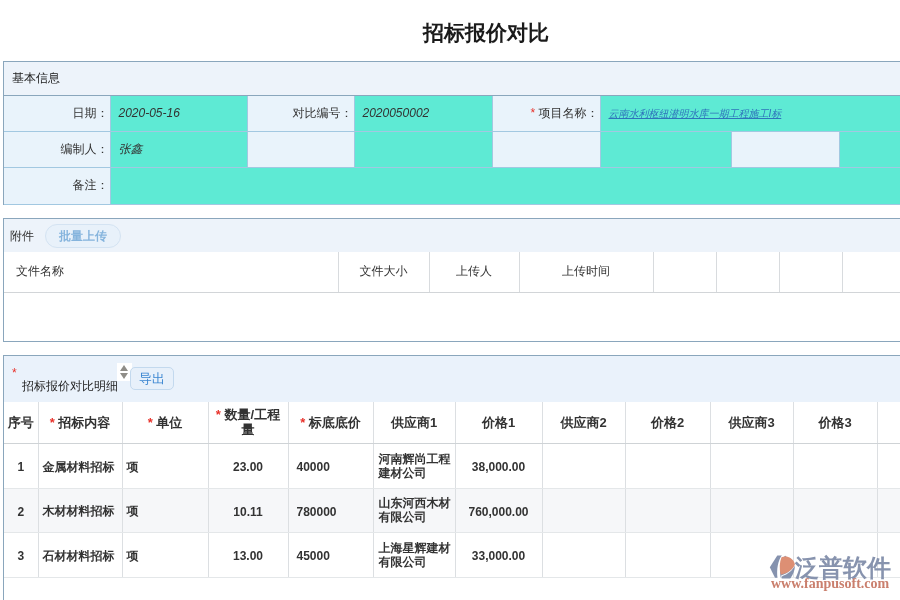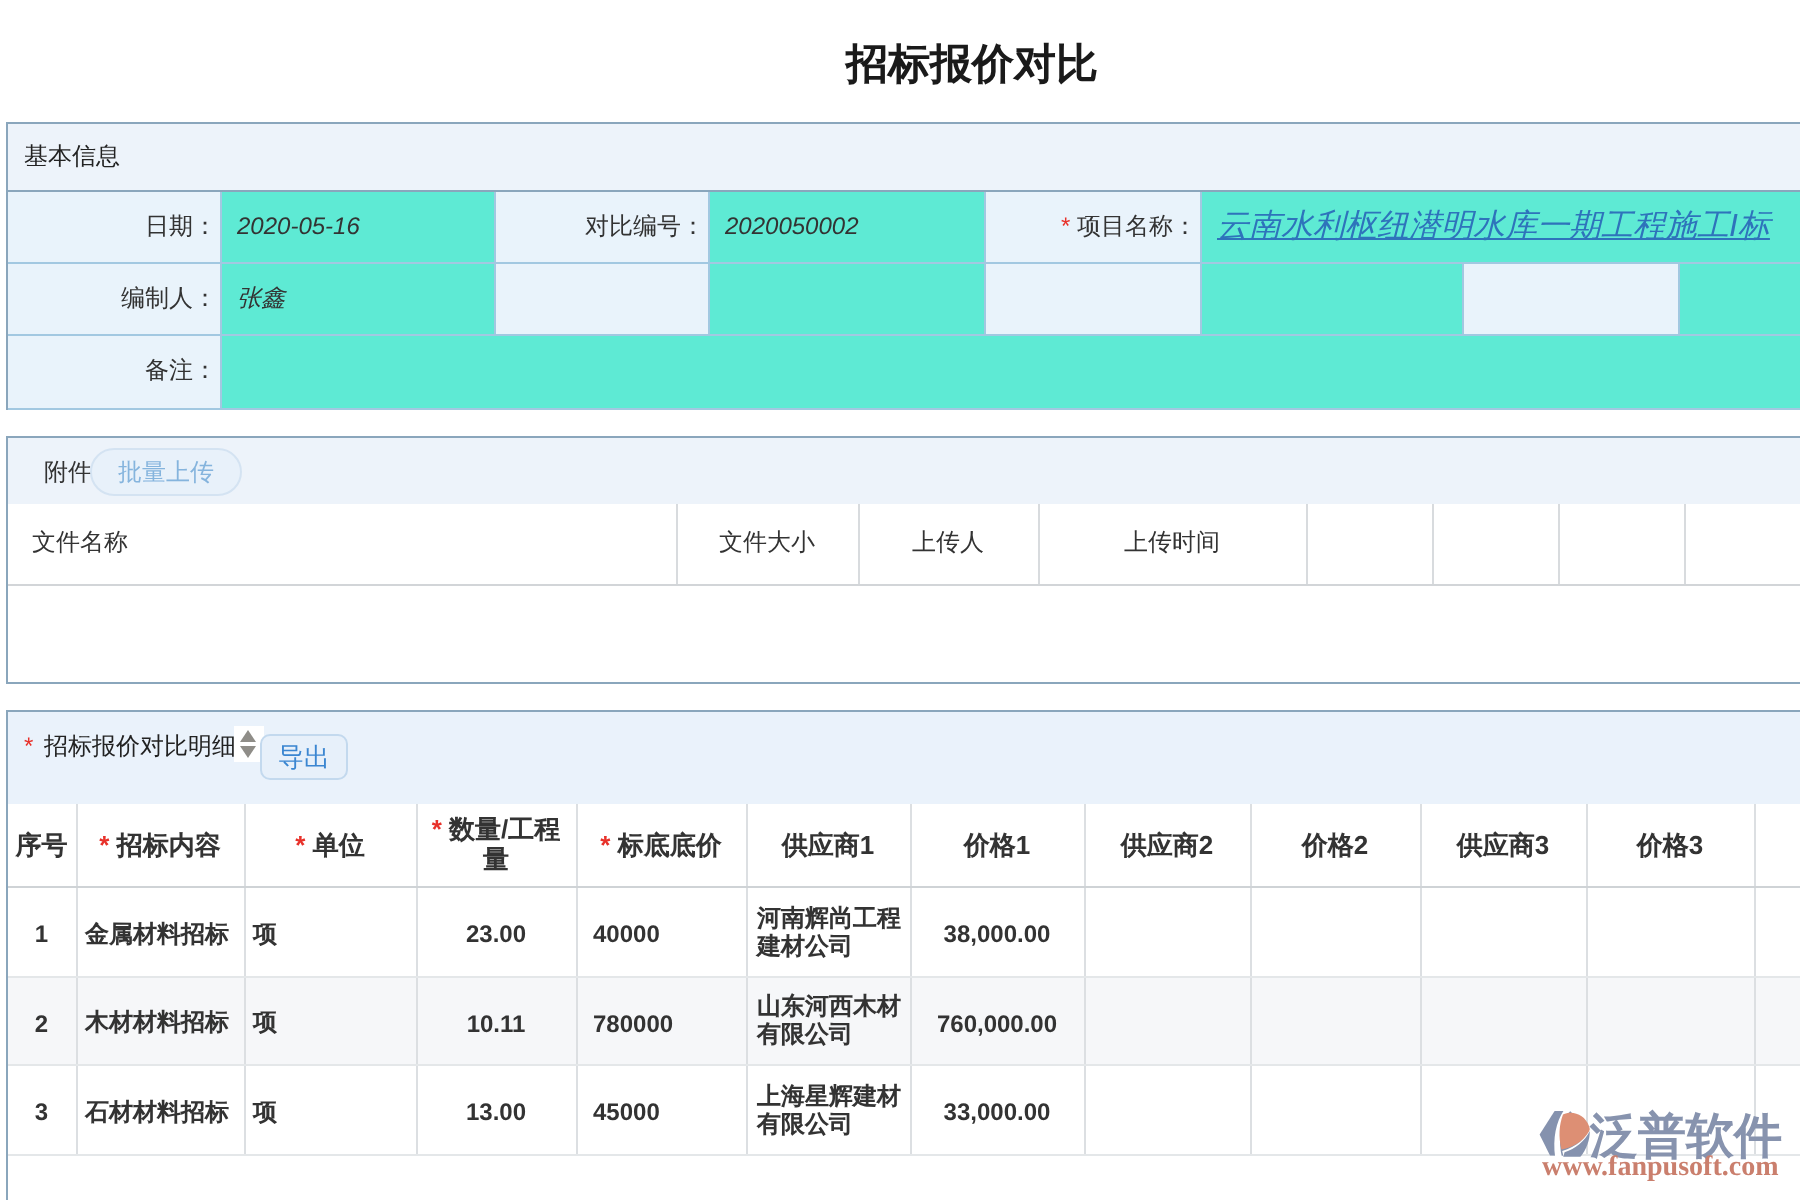--- a/index.html
+++ b/index.html
@@ -13,39 +13,39 @@
   line-height:33px; padding-left:8px; font-size:12px; color:#222; }
 
 #box1 { top:61px; height:144px; }
 table.form { border-collapse:collapse; width:964px; table-layout:fixed; }
 table.form td { border:1px solid #a2c8e1; font-size:12px; height:36px; }
 table.form tr.r1 td { height:35px; }
 table.form tr.r3 td { height:37px; }
 table.form td.lbl { background:#e9f3fb; text-align:right; padding-right:1px; }
 table.form td.val { background:#5eead4; text-align:left; padding-left:8px;font-style:italic; }
 table.form td.noL { border-left:none; } table.form td.noT { border-top:none; }
-a.lnk { color:#2e73bb; font-size:16px; text-decoration:underline; }
+a.lnk { color:#2e73bb; font-size:10px; text-decoration:underline; }
 .star { color:#e8312a; }
 
 #box2 { top:218px; height:124px; }
 .strip { height:33px; background:#edf3fa; font-size:12px; display:block; position:relative; }
-.strip .t { position:absolute; left:6px; top:9px;margin-left:12px; }
+.strip .t { position:absolute; left:6px; top:9px; }
 .btn1 { position:absolute; left:41px; top:5px; width:76px; height:24px;
   background:#e8f1fa; border:1px solid #d4e3f2; border-radius:12px;
-  color:#85b4dd; font-size:12px; text-align:center; line-height:22px; }
+  color:#85b4dd; font-size:12px; text-align:center; line-height:22px;font-weight:bold; }
 table.ft { border-collapse:collapse; width:964px; table-layout:fixed; }
 table.ft td { border-right:1px solid #d8dbde; border-bottom:1px solid #d2d5d8;
   height:40px; font-size:12px; text-align:center; color:#333; }
 table.ft td.fn { text-align:left; padding-left:12px; }
 table.ft td.last { border-right:none; }
 
 #box3 { top:355px; height:250px; }
 .strip3 { height:46px; background:#eaf2fb; position:relative; font-size:12px; }
 .strip3 .st { position:absolute; left:8px; top:10px; color:#e8312a; }
-.strip3 .t { position:absolute; left:18px; top:9px; color:#222; }
+.strip3 .t { position:absolute; left:18px; top:22px; color:#222; }
 .spin { position:absolute; left:113px; top:7px; width:15px; height:18px; background:#fff; }
 .spin .up { position:absolute; left:3px; top:2px; width:0; height:0;
   border-left:4px solid transparent; border-right:4px solid transparent;
   border-bottom:6px solid #8f8d88; }
 .spin .dn { position:absolute; left:3px; bottom:2px; width:0; height:0;
   border-left:4px solid transparent; border-right:4px solid transparent;
   border-top:6px solid #8f8d88; }
 .btn2 { position:absolute; left:126px; top:11px; width:44px; height:23px;
   background:#e7f0fa; border:1px solid #c3d9ee; border-radius:5px;
   color:#3b86d1; font-size:13px; text-align:center; line-height:21px; }

